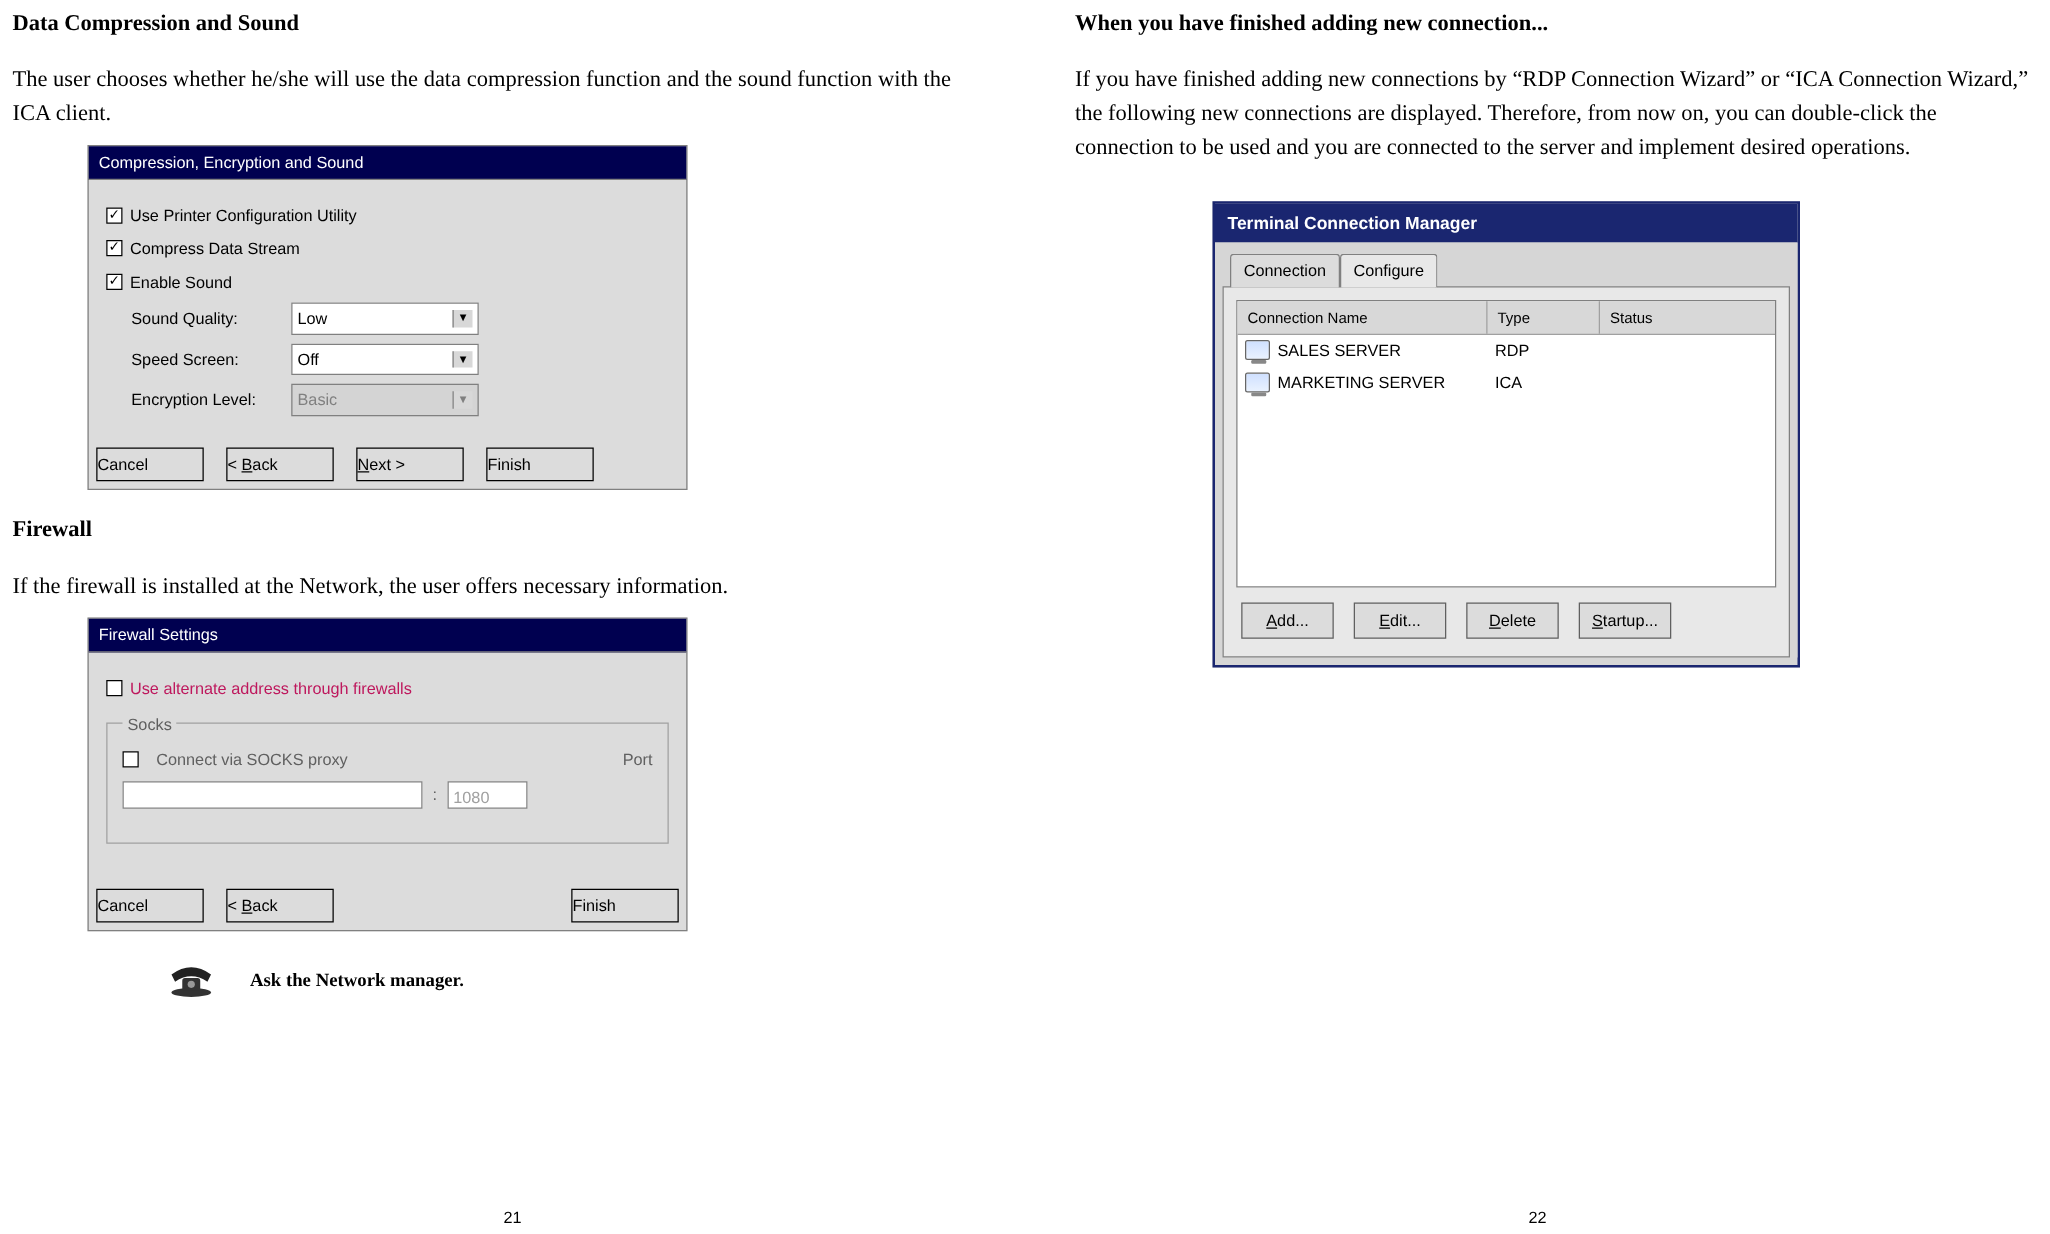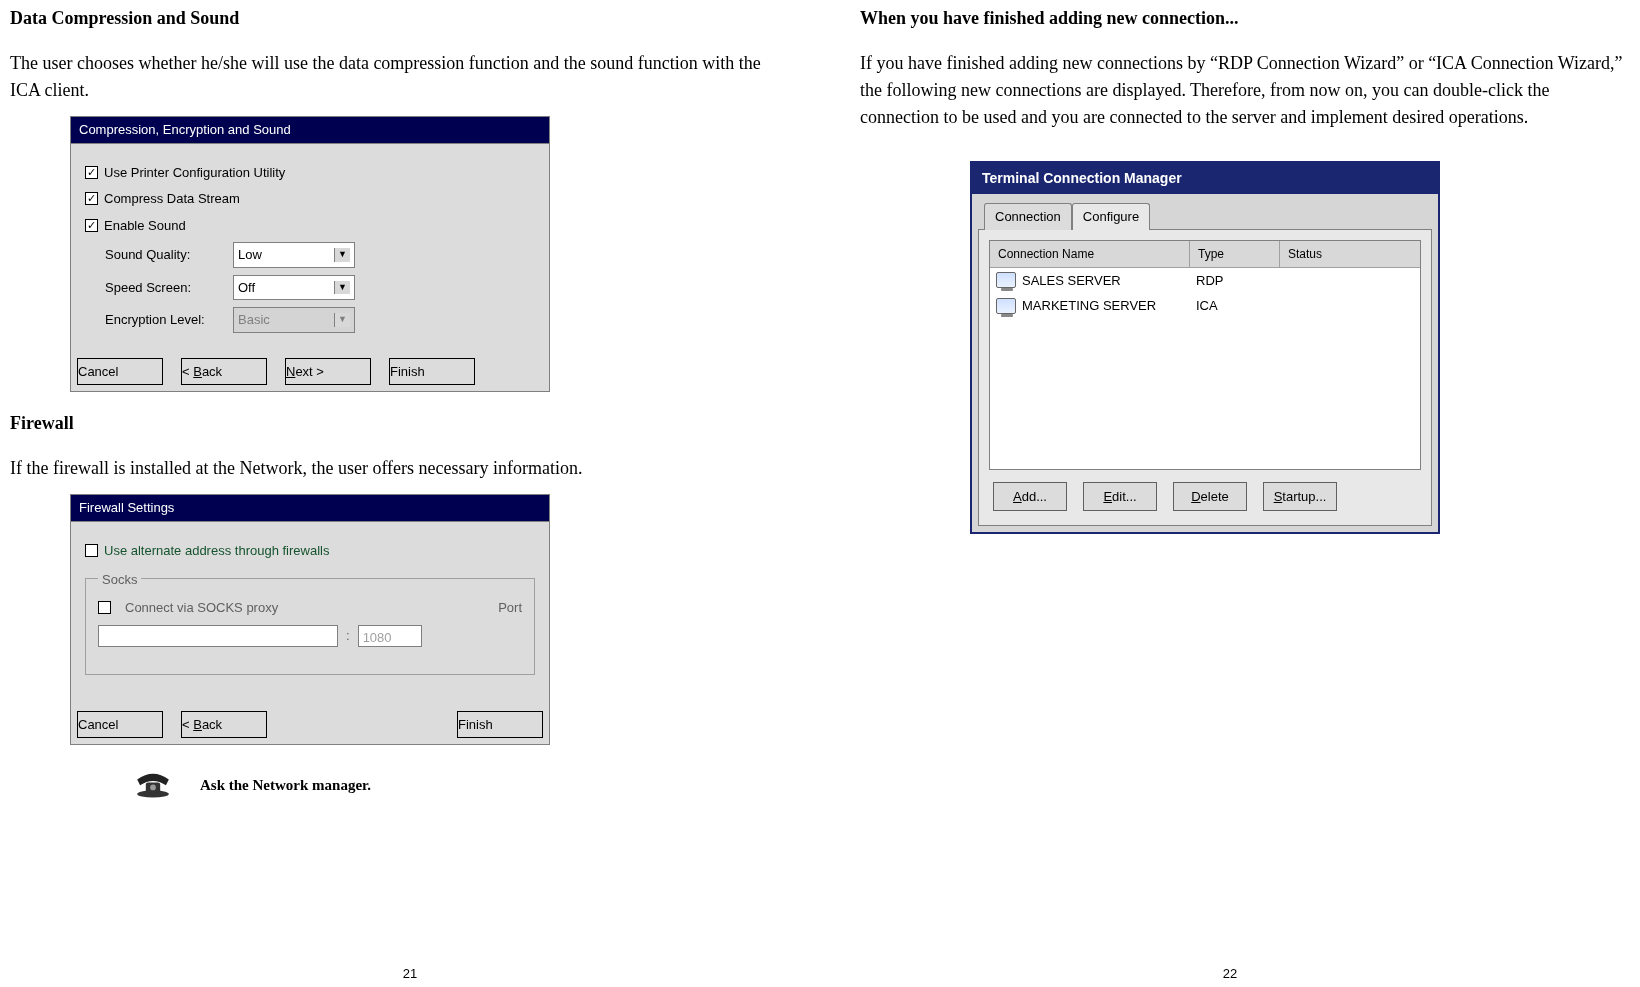--- a/index.html
+++ b/index.html
@@ -44,21 +44,21 @@
     .dialog-body { padding: 12px 14px 8px 14px; }
     .row { display: flex; align-items: center; margin: 7px 0; gap: 6px; }
     .chk {
       width: 13px; height: 13px; border: 1px solid #000; background: #fff;
       display: inline-flex; align-items: center; justify-content: center; font-size: 10px; line-height: 1;
     }
     .chk.checked::after { content: "✓"; font-size: 11px; }
     .lbl { }
     .field-lbl { width: 122px; display: inline-block; }
     .select {
-      border: 1px solid #808080; background: #fff; padding: 2px 4px; width: 122px;
+      border: 1px solid #808080; background: #fff; padding: 2px 4px; width: 150px;
       display: inline-flex; justify-content: space-between; align-items: center;
     }
     .select.disabled { background: #d4d4d4; color: #808080; }
     .dd-btn { border-left: 1px solid #808080; background: #d8d8d8; padding: 0 3px; font-size: 9px; }
     .btn {
       border: 1px solid #000; background: #dcdcdc; padding: 3px 0; font-size: 13px;
       display: inline-block; text-align: left; width: 86px;
     }
     .btn-row { display: flex; gap: 18px; padding: 10px 6px 6px 6px; }
     .underline { text-decoration: underline; }
@@ -168,21 +168,21 @@
   </div>
 
   <h3>Firewall</h3>
   <p>If the firewall is installed at the Network, the user offers necessary information.</p>
 
   <div class="dialog" style="width:480px; ">
     <div class="dialog-title">Firewall Settings</div>
     <div class="dialog-body" style="padding-bottom:26px">
       <div class="row">
         <span class="chk"></span>
-        <span class="lbl" style="color:#14532d">Use alternate address through firewalls</span>
+        <span class="lbl" style="color:#be185d">Use alternate address through firewalls</span>
       </div>
       <div class="groupbox">
         <span class="groupbox-label">Socks</span>
         <div class="row">
           <span class="chk"></span>
           <span class="lbl" style="color:#606060; margin-left:8px">Connect via SOCKS proxy</span>
           <span style="flex:1"></span>
           <span style="color:#606060">Port</span>
         </div>
         <div class="row" style="gap:8px; margin-top:4px">

